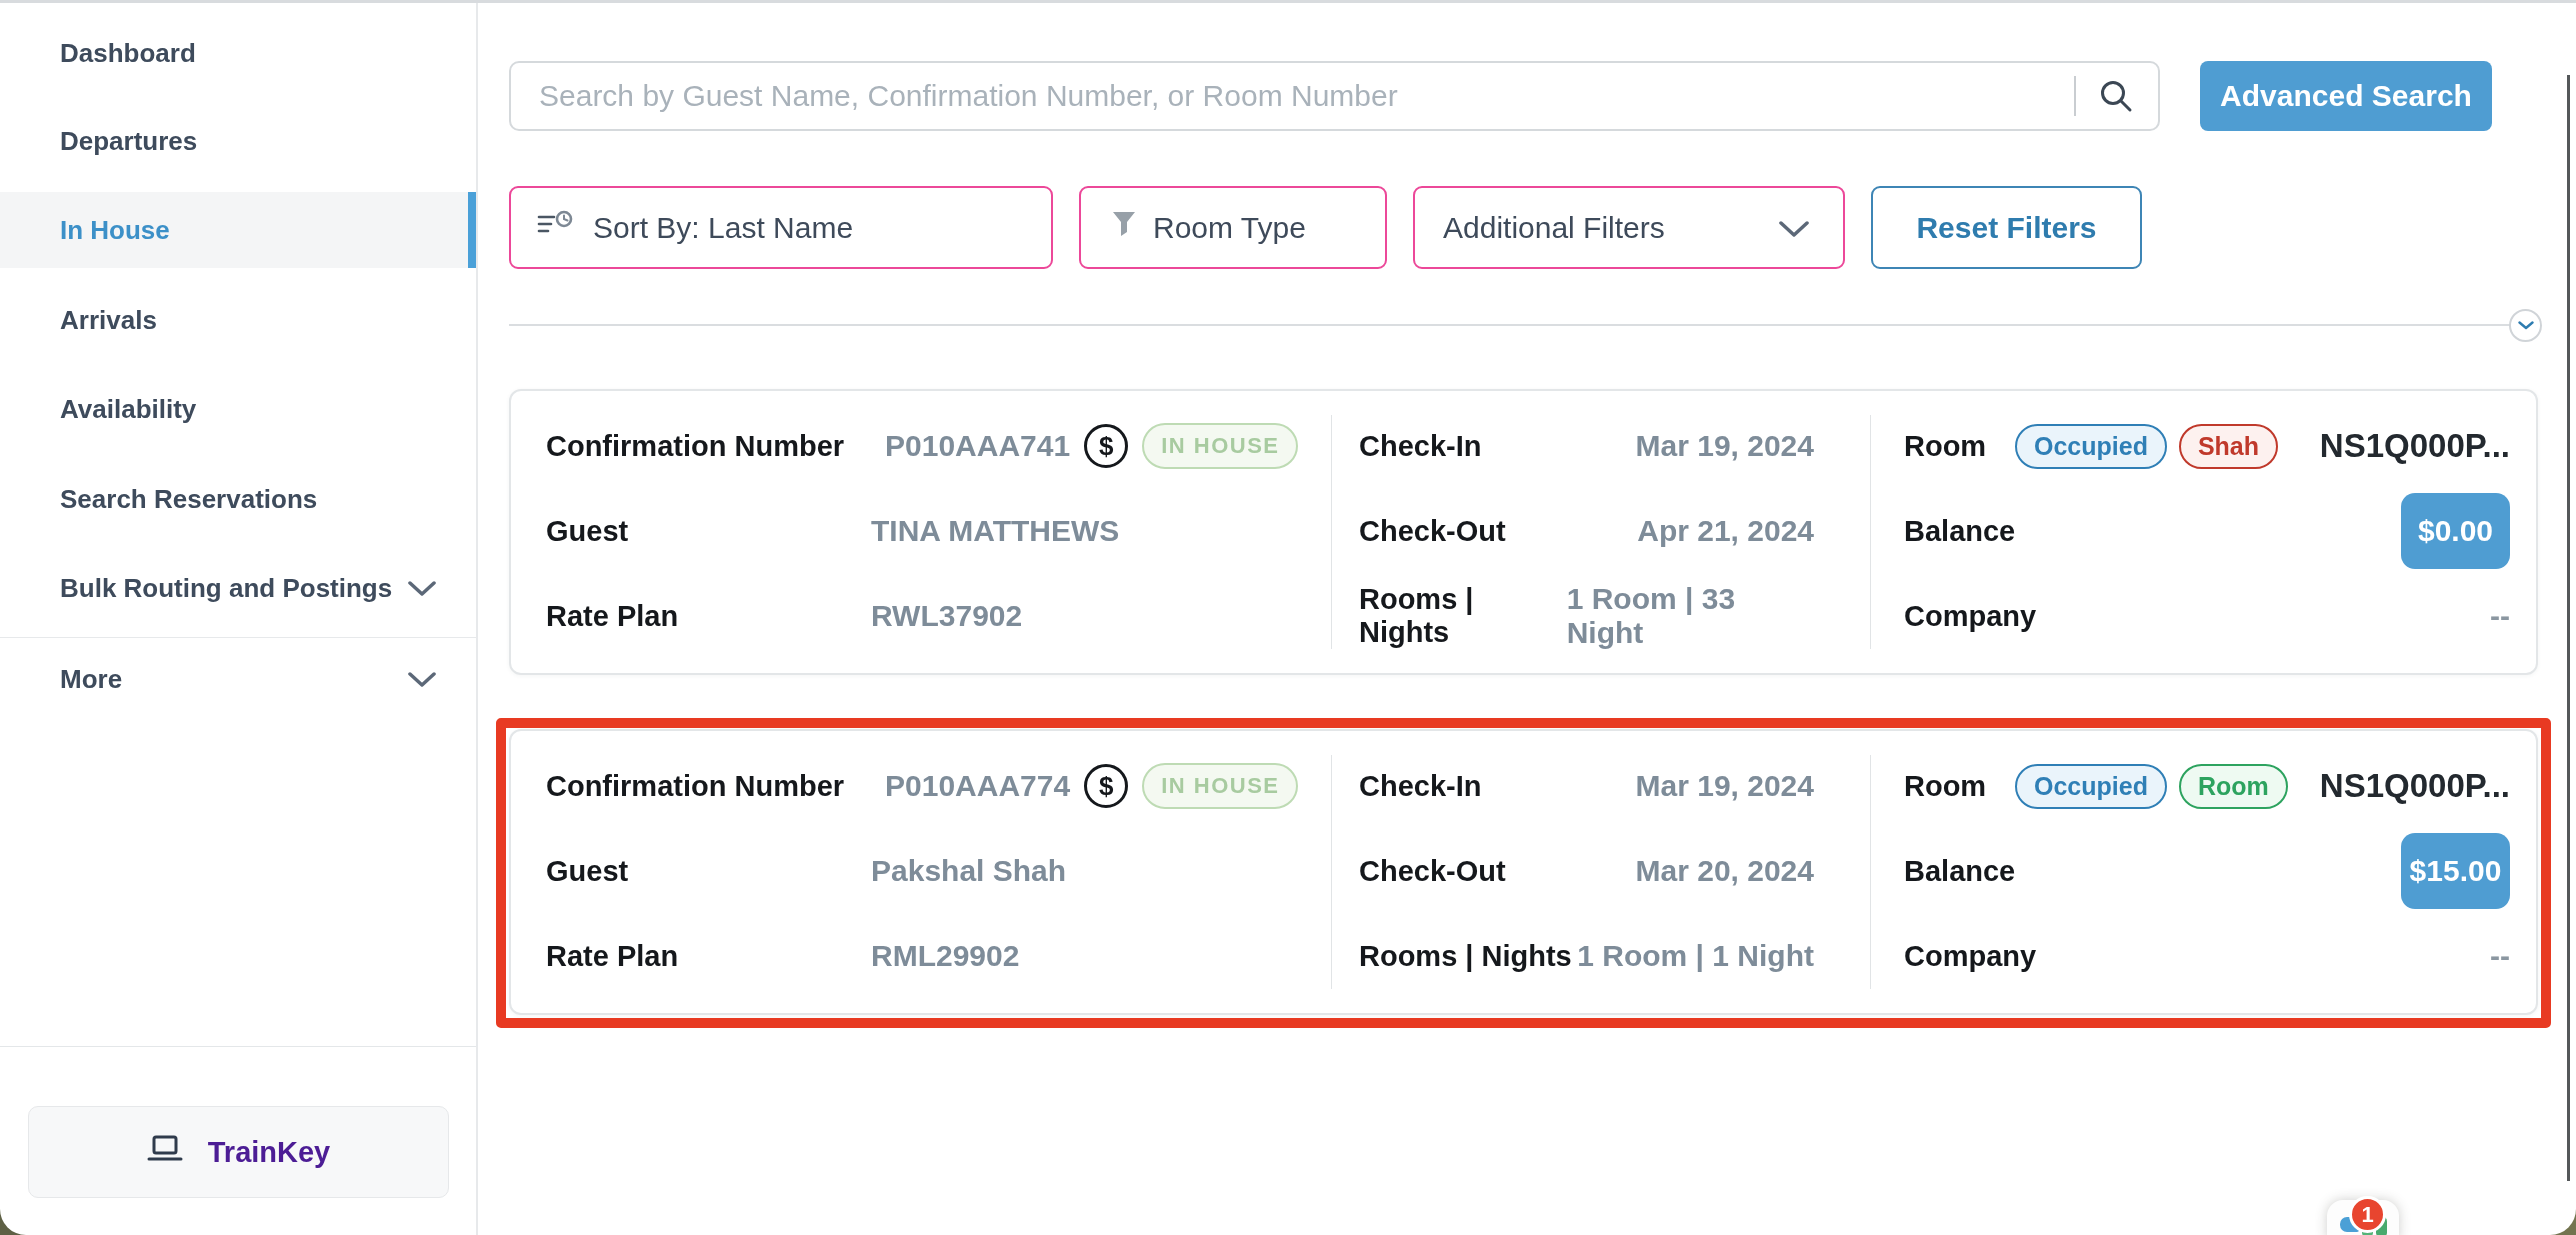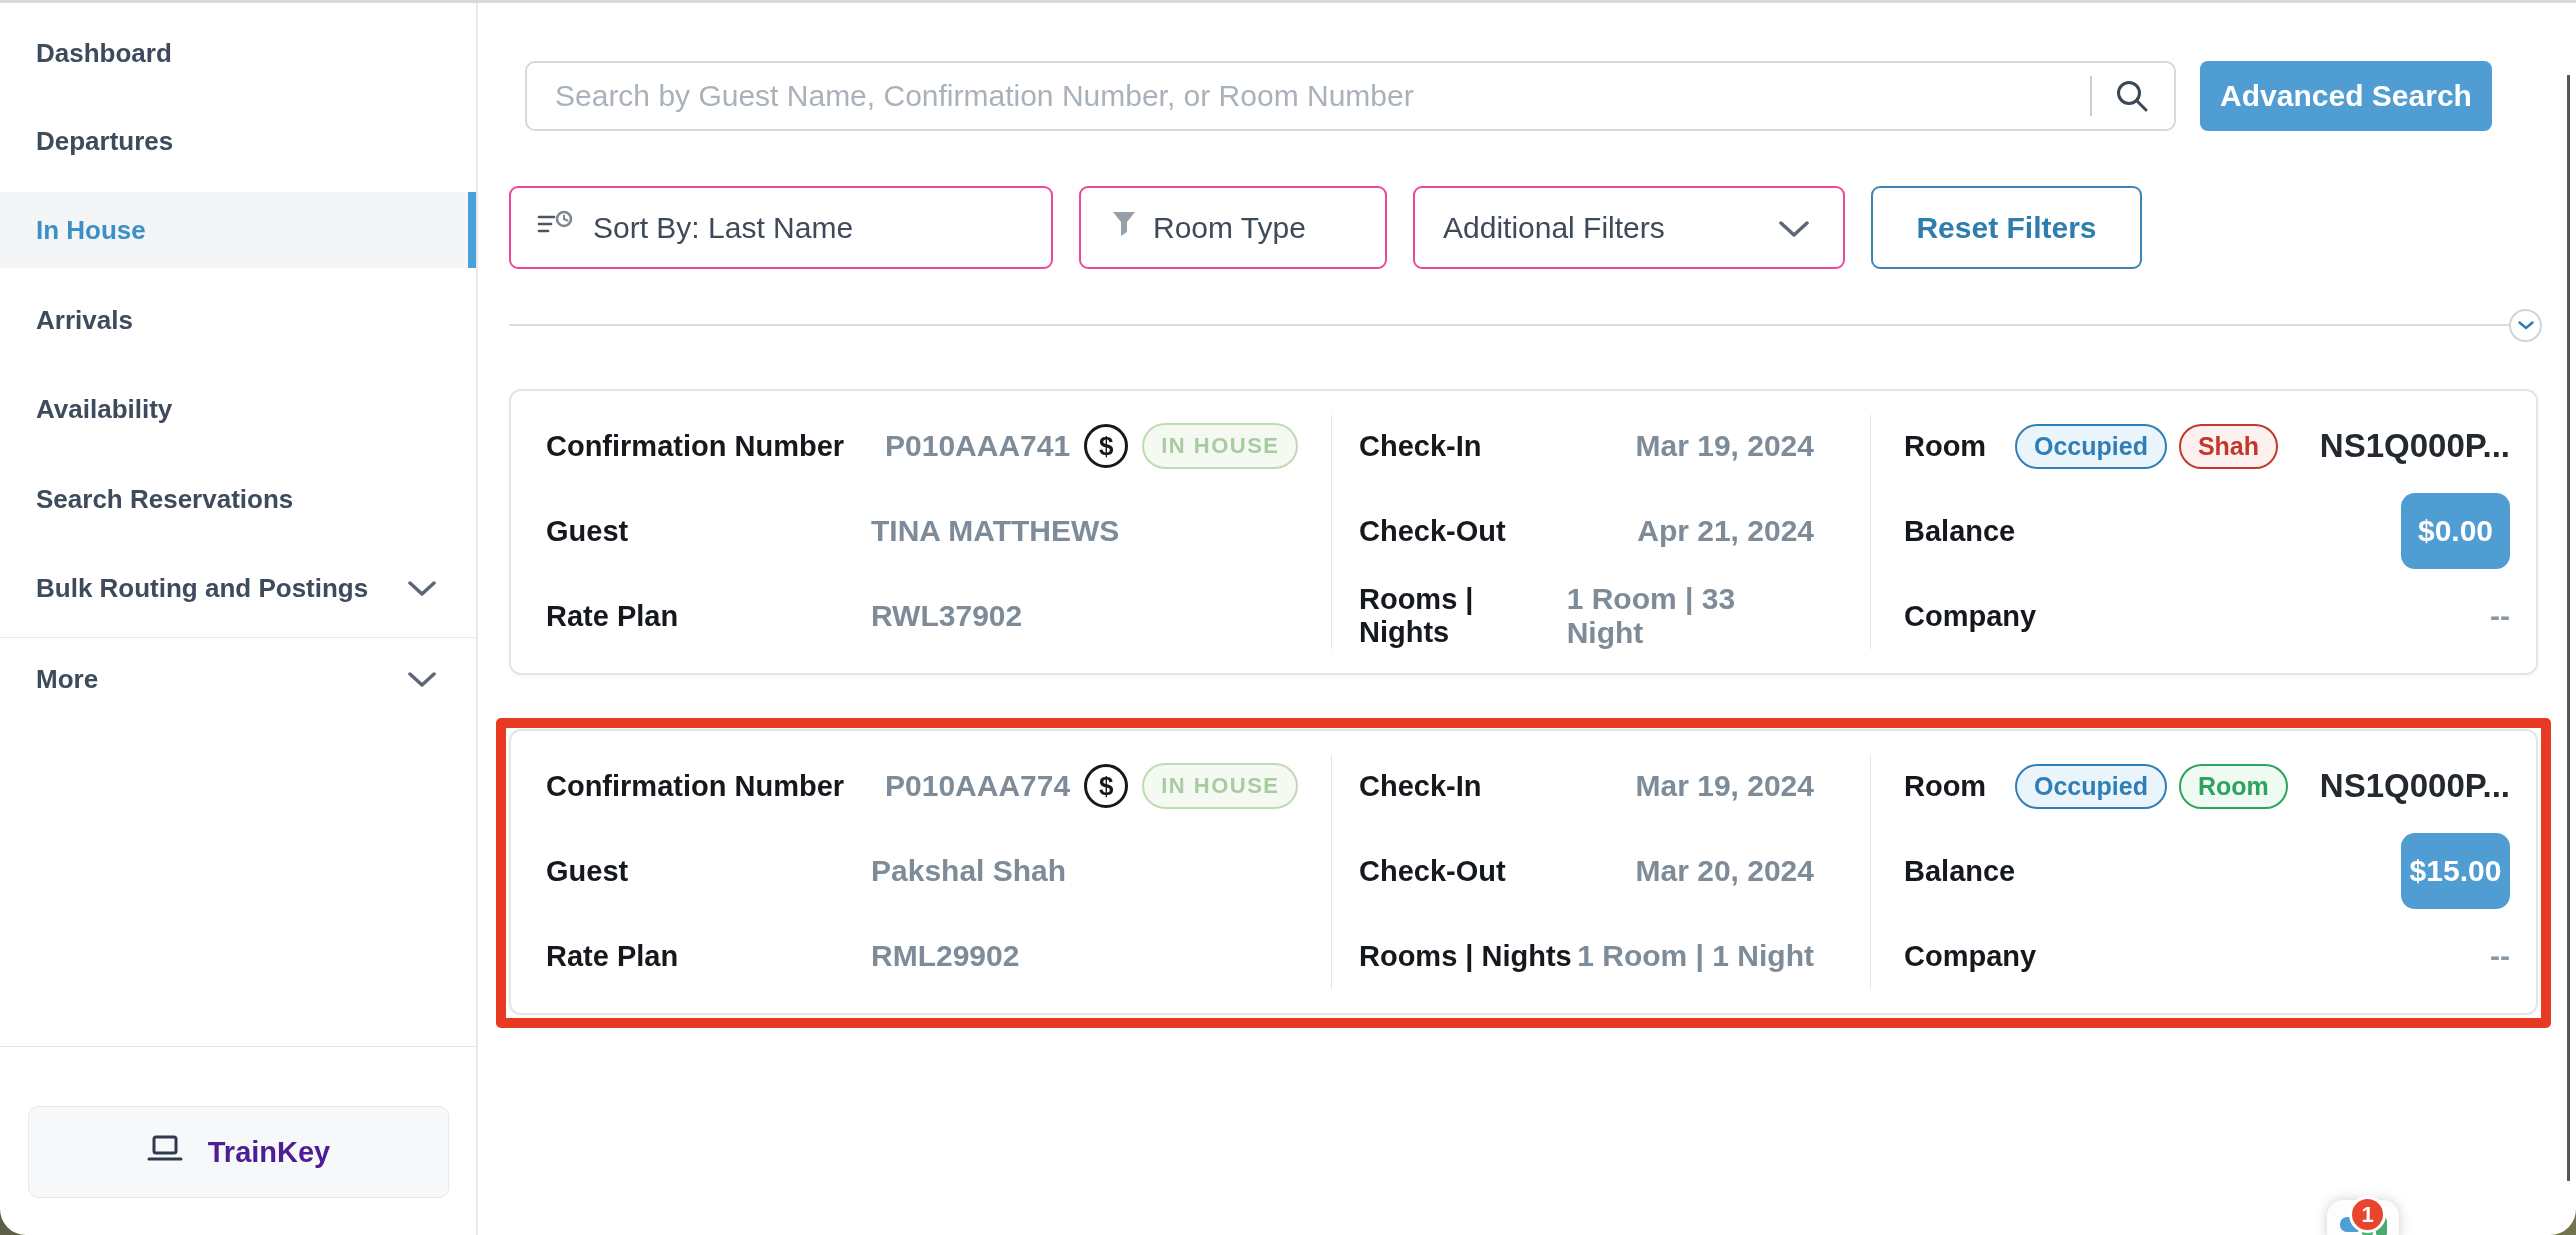--- a/index.html
+++ b/index.html
@@ -19,21 +19,21 @@
   .window-edge-line { left:2567px; top:75px; width:3px; height:1106px; background:#55585a; z-index:4; }
 
   
   .sidebar {
     left:0; top:3px; width:478px; height:1232px;
     background:#ffffff; border-right:2px solid #e7e9eb;
     border-bottom-left-radius:26px; z-index:2;
   }
   .nav-item {
     position:absolute; left:0; width:100%; height:64px;
-    display:flex; align-items:center; padding-left:36px;
+    display:flex; align-items:center; padding-left:60px;
     font-size:26px; font-weight:700; color:#3e4b5c; cursor:pointer;
   }
   .nav-item.active {
     height:76px; background:#f4f5f6; color:#3c90c8;
   }
   .nav-item.active::after {
     content:''; position:absolute; right:0; top:0; bottom:0; width:8px; background:#4aa0d8;
   }
   .nav-item .nav-chevron { margin-left:auto; margin-right:40px; }
   .nav-divider { position:absolute; left:0; width:100%; height:1px; background:#e7e9eb; }
@@ -47,21 +47,21 @@
 
   
   .content-surface { left:480px; top:3px; width:2096px; height:1232px; background:#ffffff; border-bottom-right-radius:26px; z-index:1; }
   .main { left:0; top:0; width:2576px; height:1235px; z-index:3; pointer-events:none; }
   .main > * { pointer-events:auto; }
 
   
   .search-bar {
     position:absolute; left:509px; top:61px; width:1651px; height:70px;
     border:2px solid #d5d9dc; border-radius:10px; background:#fff;
-    display:flex; align-items:center;margin-left:16px;
+    display:flex; align-items:center;
   }
   .search-bar input {
     flex:1; height:100%; border:none; outline:none; background:transparent;
     padding-left:28px; font-size:30px; color:#3f4b5c;
     font-family:"Liberation Sans","DejaVu Sans",sans-serif;
   }
   .search-bar input::placeholder { color:#a9b2ba; }
   .search-sep { width:2px; height:40px; background:#c9cdd1; margin-right:22px; }
   .search-icon-wrap { margin-right:24px; display:flex; align-items:center; cursor:pointer; }
 

